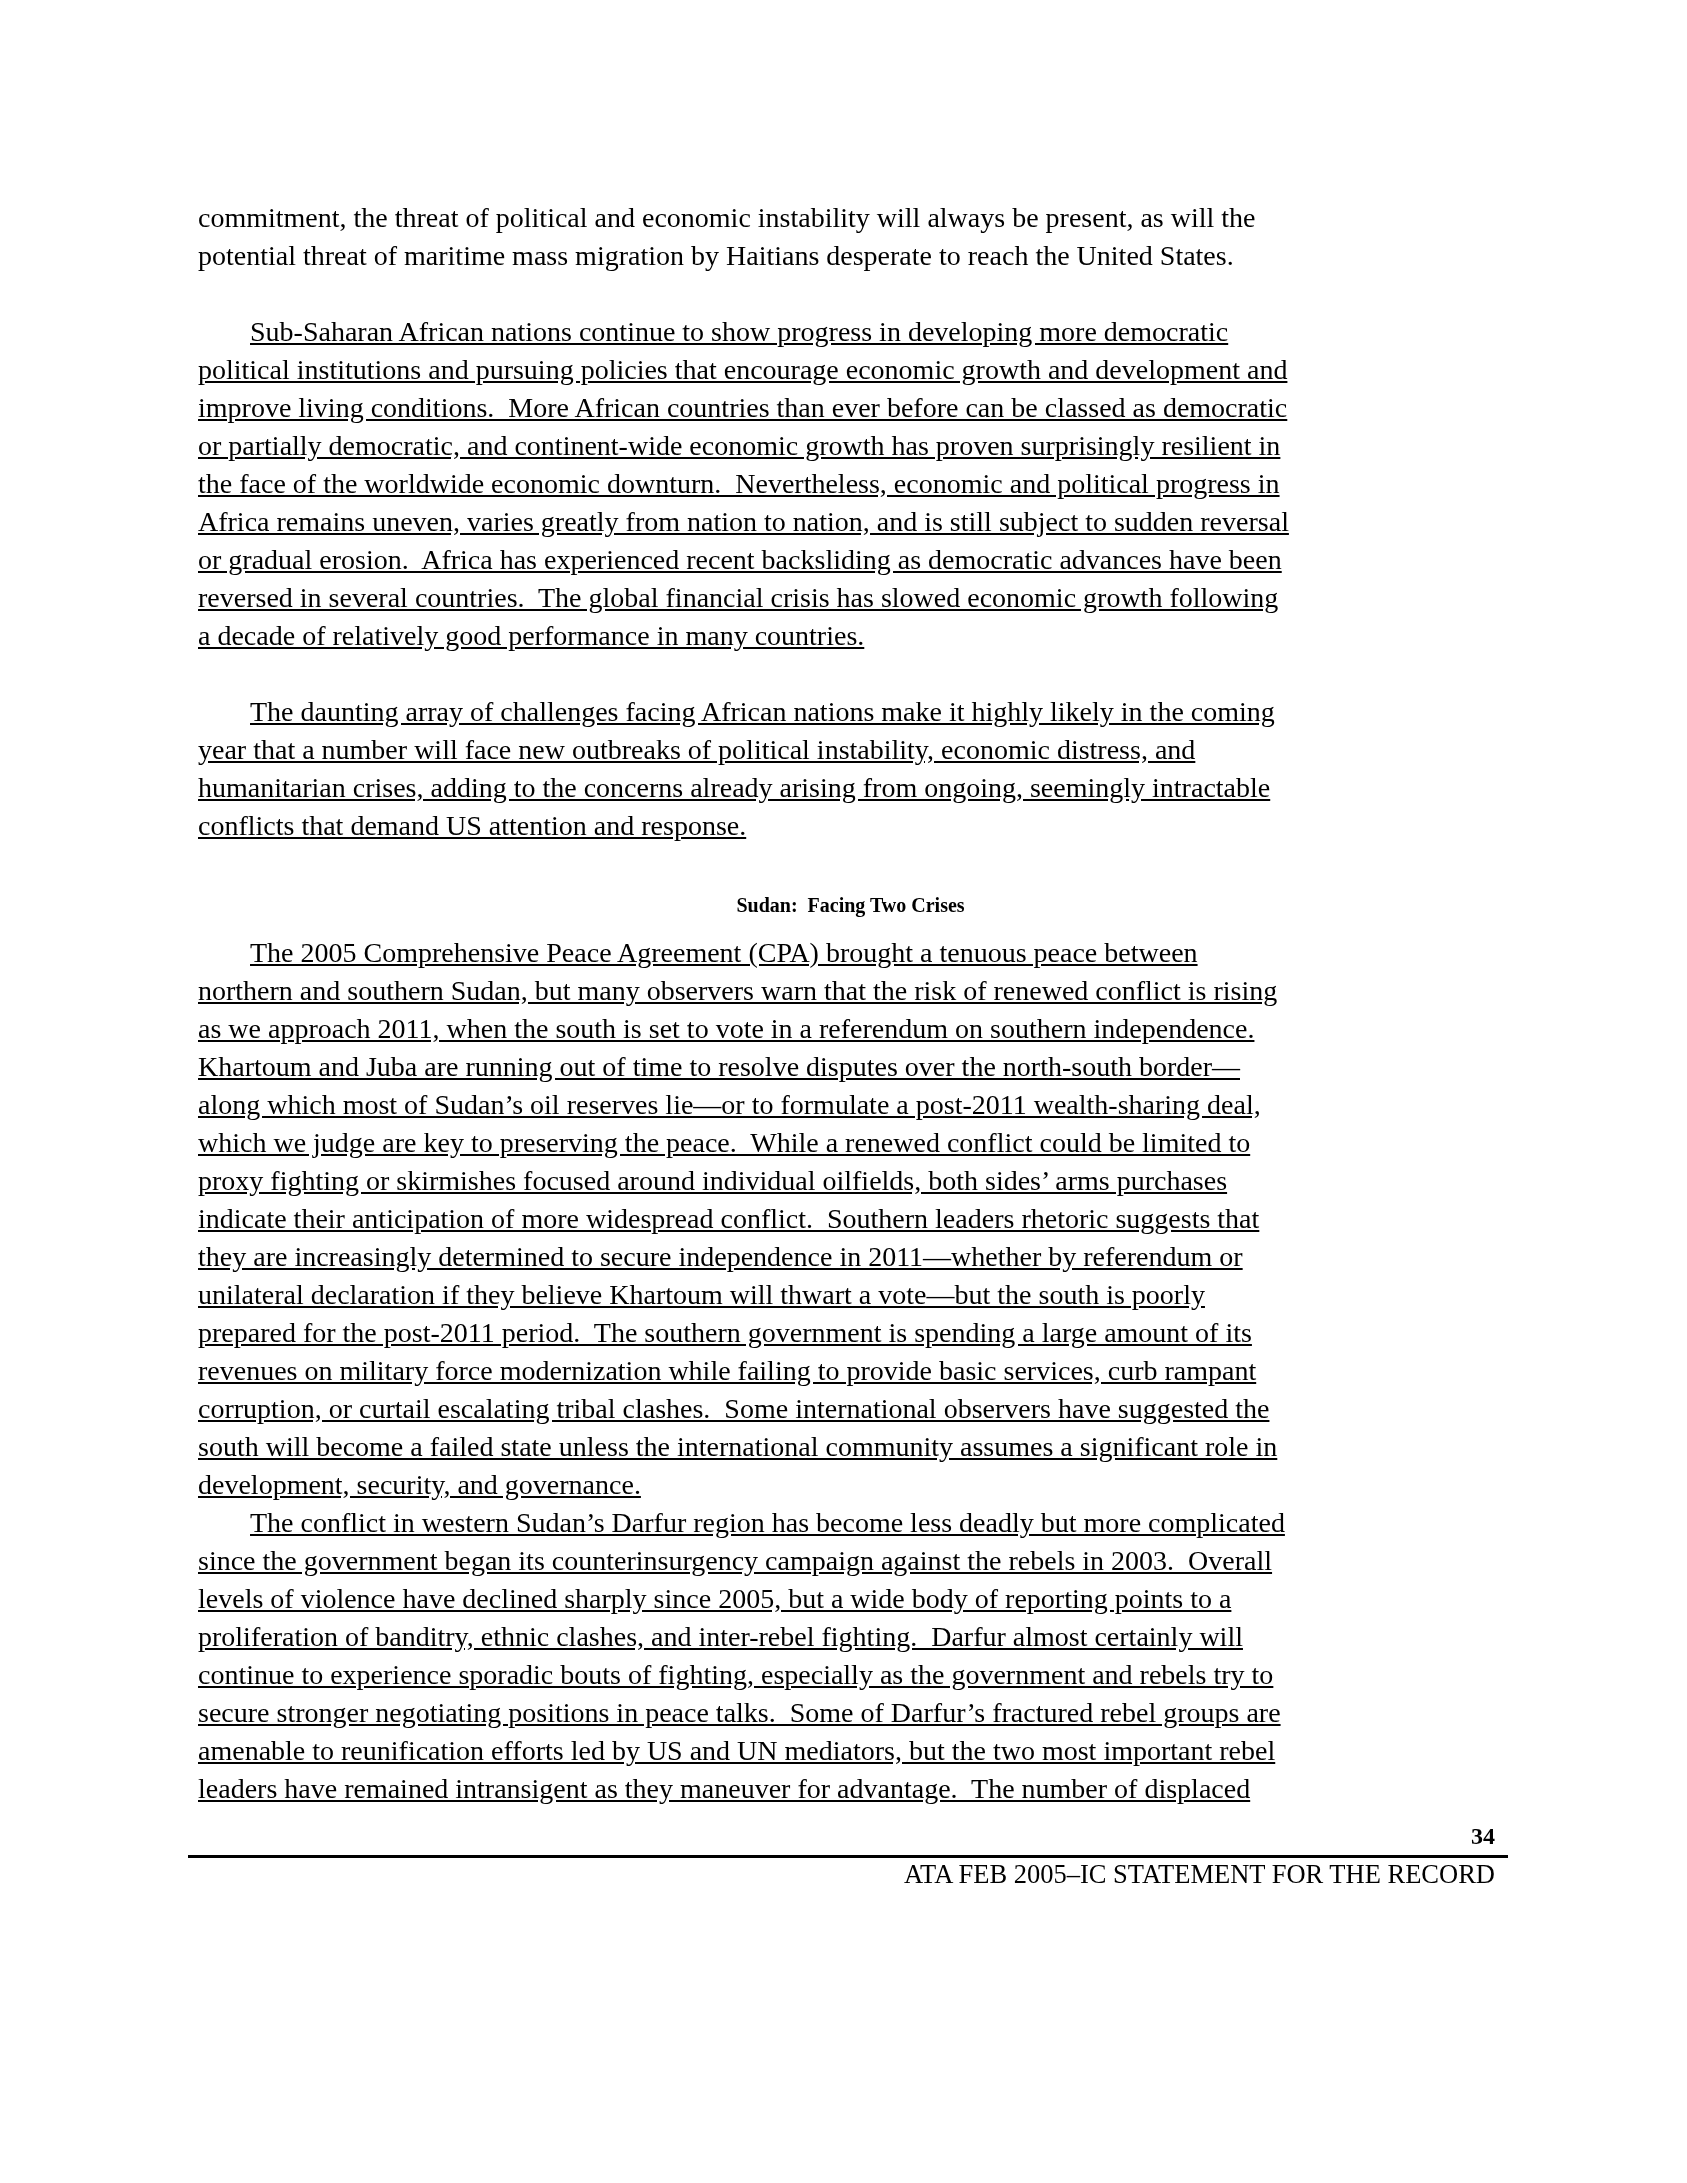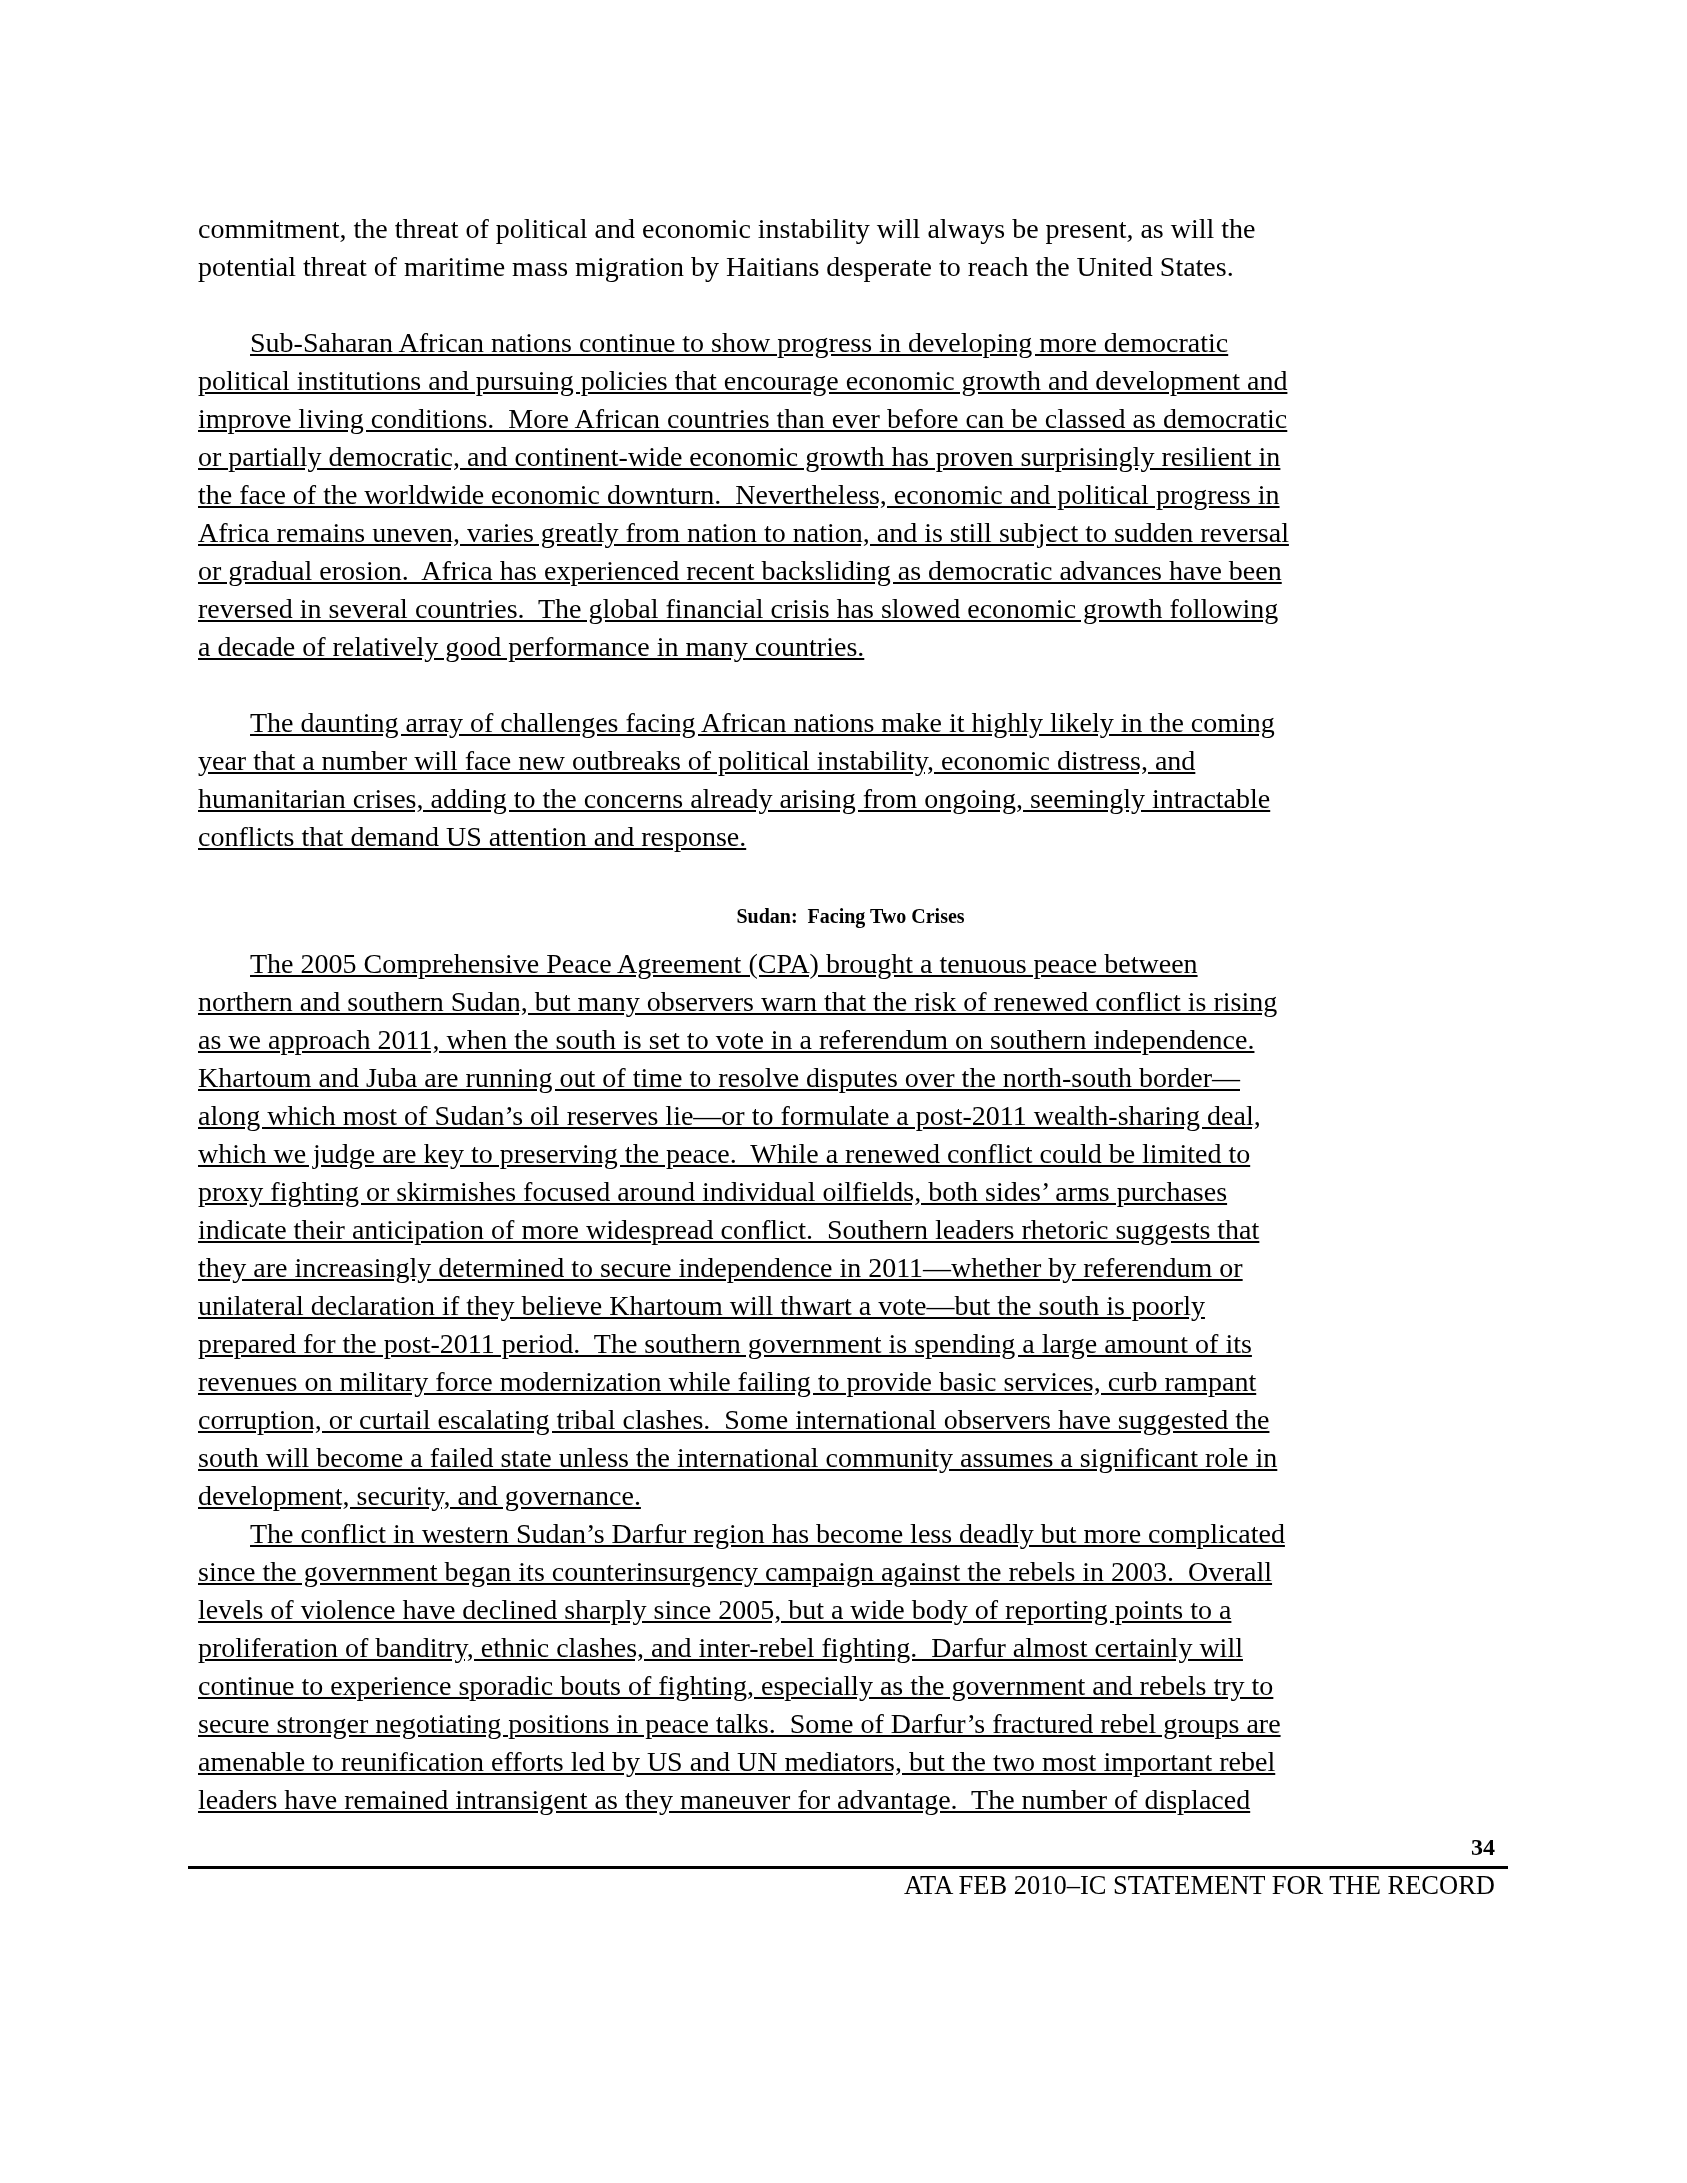--- a/index.html
+++ b/index.html
@@ -8,21 +8,21 @@
     width: 1687px;
     height: 2183px;
     background: #ffffff;
     font-family: "Liberation Serif", "DejaVu Serif", serif;
     color: #000000;
     overflow: hidden;
   }
   .content {
     position: absolute;
     left: 198px;
-    top: 210px;
+    top: 199px;
     width: 1297px;
   }
   .body-text {
     font-size: 28px;
     line-height: 38px;
     margin: 0;
     white-space: pre-wrap;
   }
   .indent { text-indent: 52px; text-decoration: underline; }
   .rule {
@@ -117,18 +117,18 @@
 levels of violence have declined sharply since 2005, but a wide body of reporting points to a
 proliferation of banditry, ethnic clashes, and inter-rebel fighting.  Darfur almost certainly will
 continue to experience sporadic bouts of fighting, especially as the government and rebels try to
 secure stronger negotiating positions in peace talks.  Some of Darfur’s fractured rebel groups are
 amenable to reunification efforts led by US and UN mediators, but the two most important rebel
 leaders have remained intransigent as they maneuver for advantage.  The number of displaced</p>
 
     <div class="footer">
       <div class="page-number">34</div>
       <div class="rule footer-rule"></div>
-      <div class="footer-text">ATA FEB 2010–IC STATEMENT FOR THE RECORD</div>
+      <div class="footer-text">ATA FEB 2005–IC STATEMENT FOR THE RECORD</div>
     </div>
 
   </div>
 </div>
 
 
 </body></html>

